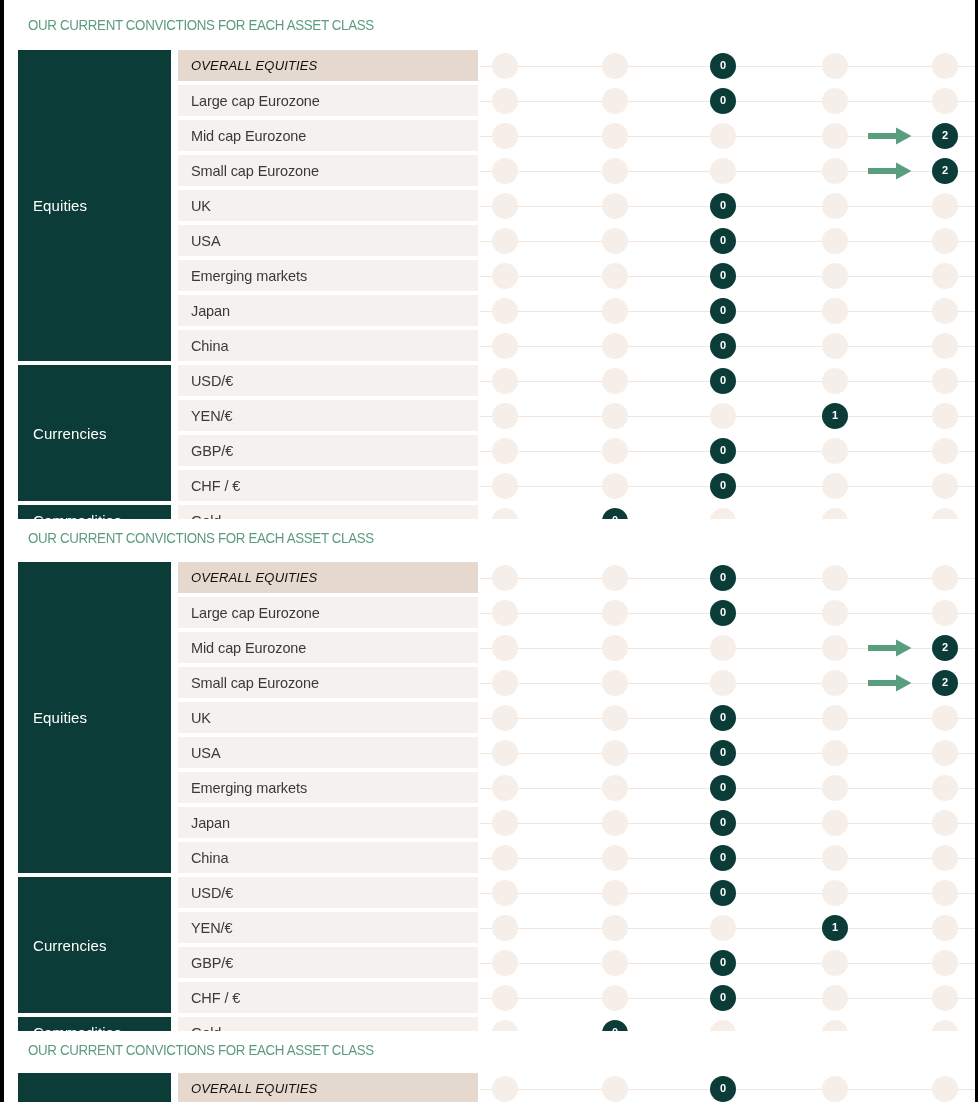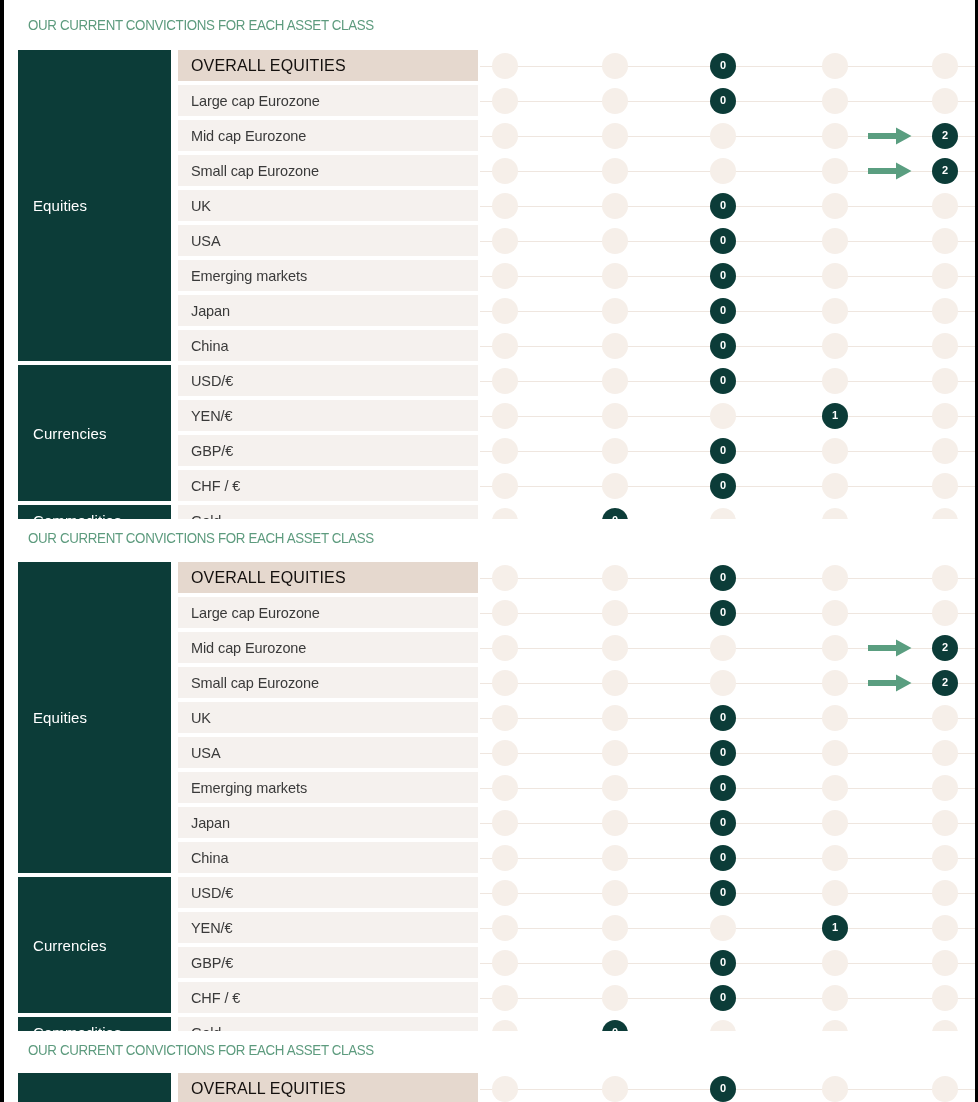--- a/index.html
+++ b/index.html
@@ -49,22 +49,23 @@
     display:flex; align-items:center;
     padding-left:13px;
     color:#3a3a3a;
     font-size:14.5px;
     letter-spacing:-0.1px;
     white-space:nowrap;
   }
   .row-label.hdr {
     background:#e5d8ce;
     color:#14100e;
-    font-size:16px;
+    font-size:13px;
     letter-spacing:0.15px;
+    font-style:italic;
   }
 
   
   .scale { position:absolute; }
   .scale .track {
     position:absolute; left:0; right:0;
     height:1px; background:#efe6df; top:50%;
   }
   .dot {
     position:absolute; top:50%;

